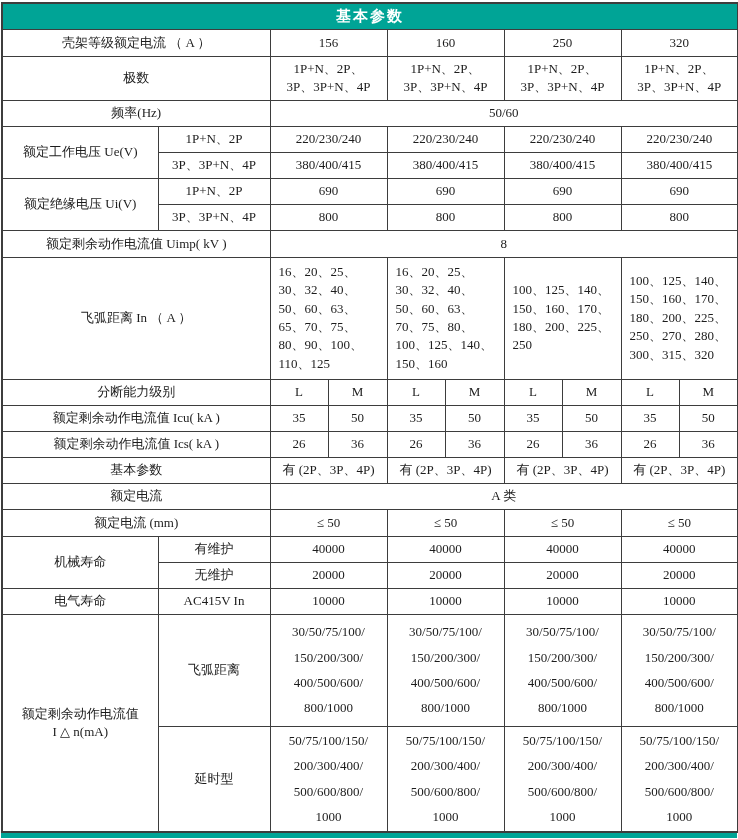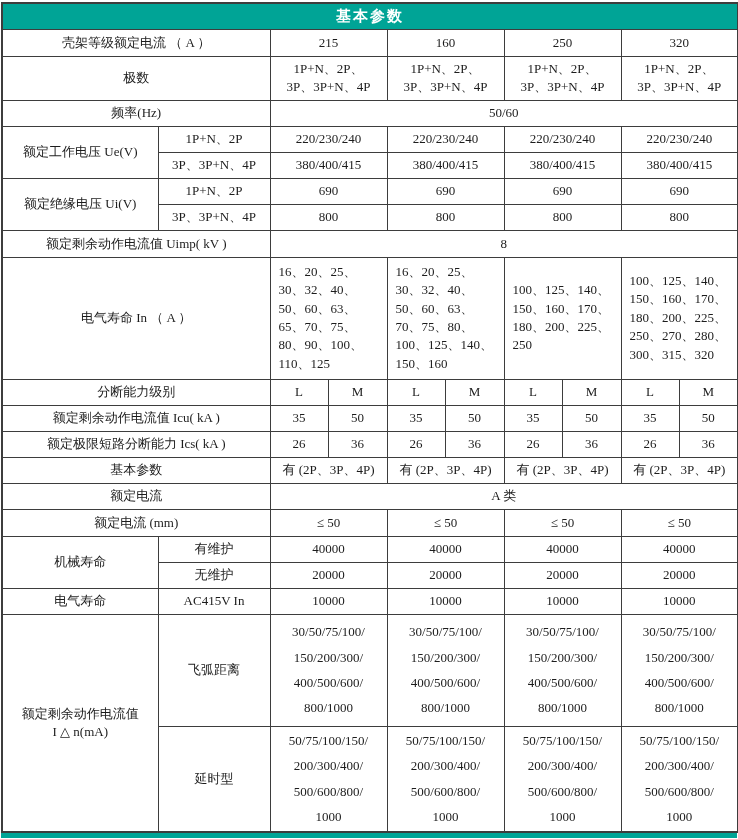--- a/index.html
+++ b/index.html
@@ -70,21 +70,21 @@
         <col style="width:59px">
   </colgroup>
 
   <tbody>
         <tr>
     <td colspan="10" class="head">基本参数</td>
   </tr>
 
   <tr style="height:27px">
     <td colspan="2">壳架等级额定电流 （ A ）</td>
-    <td colspan="2">215</td>
+    <td colspan="2">156</td>
     <td colspan="2">160</td>
     <td colspan="2">250</td>
     <td colspan="2">320</td>
   </tr>
 
   <tr style="height:44px">
     <td colspan="2">极数</td>
     <td colspan="2" class="pre">1P+N、2P、
 3P、3P+N、4P</td>
     <td colspan="2" class="pre">1P+N、2P、
@@ -131,21 +131,21 @@
     <td colspan="2">800</td>
     <td colspan="2">800</td>
   </tr>
 
   <tr style="height:27px">
     <td colspan="2">额定剩余动作电流值 Uimp( kV )</td>
     <td colspan="8">8</td>
   </tr>
 
   <tr style="height:122px">
-    <td colspan="2">电气寿命 In （ A ）</td>
+    <td colspan="2">飞弧距离 In （ A ）</td>
     <td colspan="2" class="pre left in-cell">16、20、25、
 30、32、40、
 50、60、63、
 65、70、75、
 80、90、100、
 110、125</td>
     <td colspan="2" class="pre left in-cell">16、20、25、
 30、32、40、
 50、60、63、
 70、75、80、
@@ -180,21 +180,21 @@
     <td>50</td>
     <td>35</td>
     <td>50</td>
     <td>35</td>
     <td>50</td>
     <td>35</td>
     <td>50</td>
   </tr>
 
   <tr style="height:26px">
-    <td colspan="2">额定极限短路分断能力 Ics( kA )</td>
+    <td colspan="2">额定剩余动作电流值 Ics( kA )</td>
     <td>26</td>
     <td>36</td>
     <td>26</td>
     <td>36</td>
     <td>26</td>
     <td>36</td>
     <td>26</td>
     <td>36</td>
   </tr>
 

